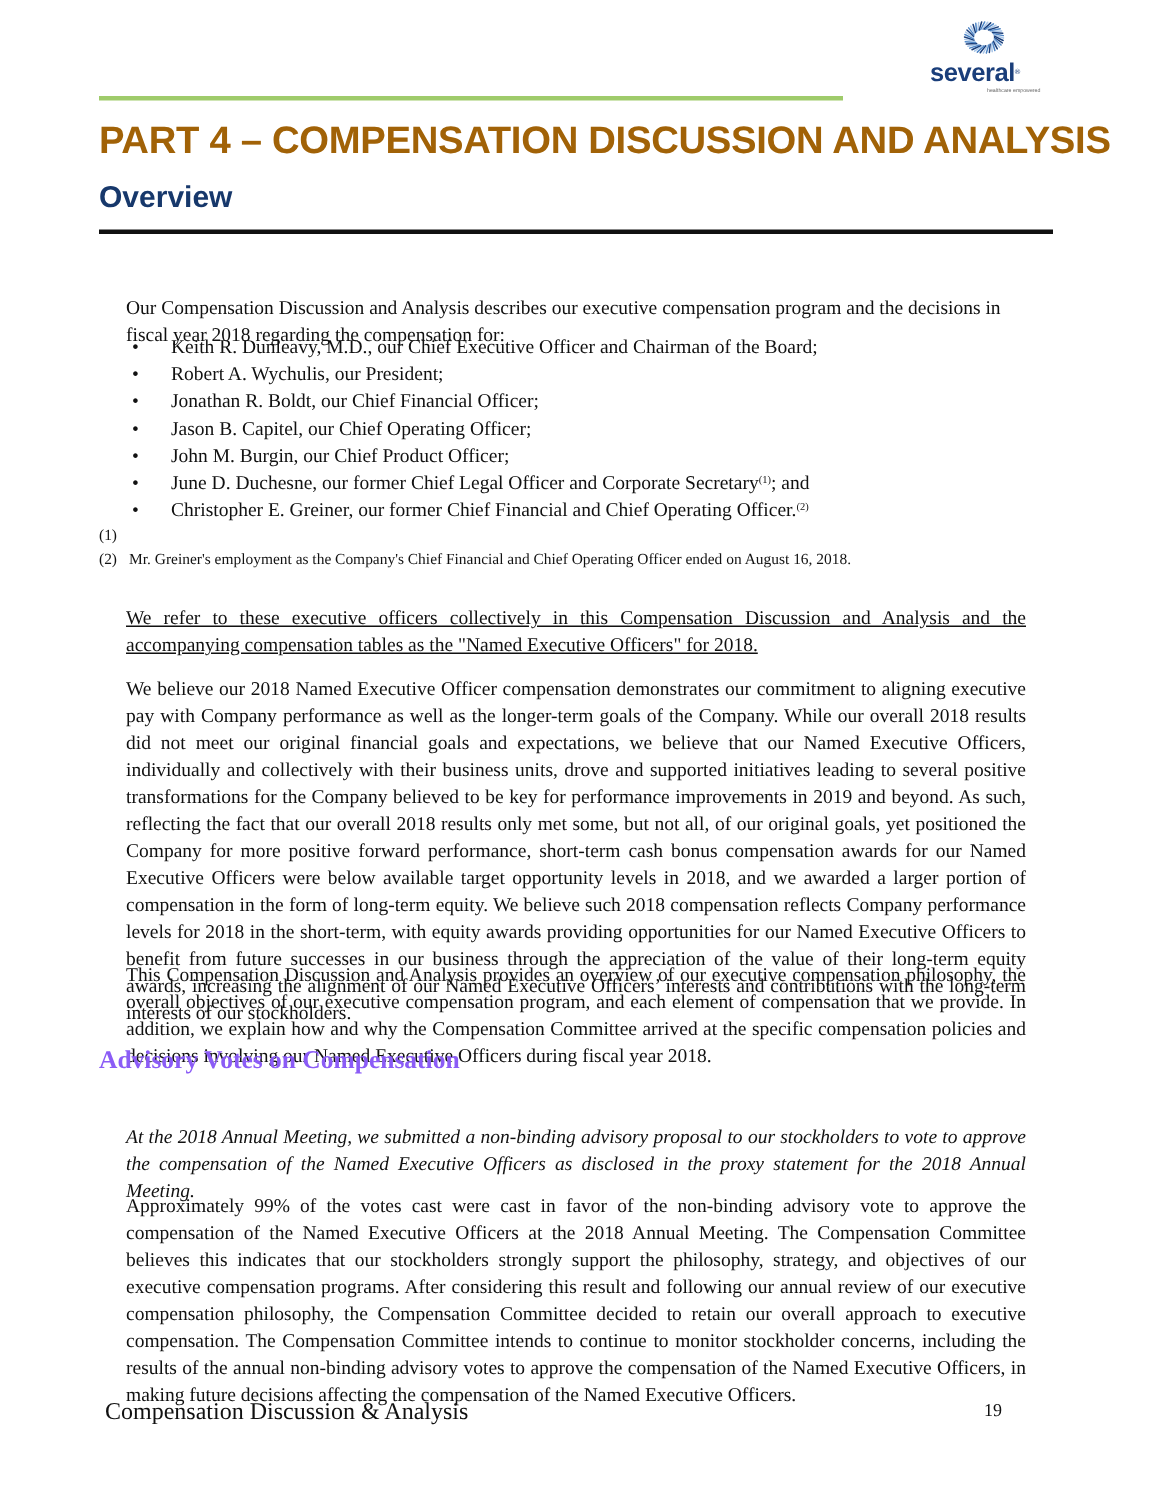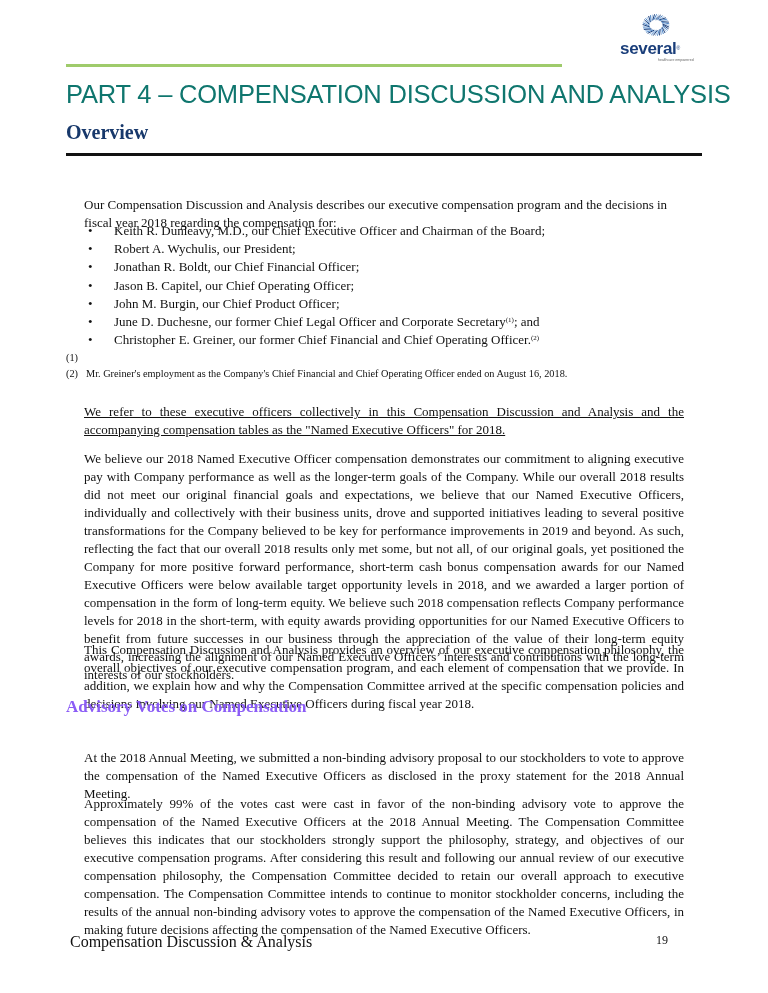--- a/index.html
+++ b/index.html
@@ -6,42 +6,42 @@
   body { width: 768px; height: 993px; position: relative; overflow: hidden; font-family: "Liberation Serif", serif; color: #111; }
   .page { position: absolute; left: 0; top: 0; width: 768px; height: 993px; }
 
   .logo { position: absolute; left: 618px; top: 10px; width: 76px; height: 56px; }
   .logo-ring { position: absolute; left: 20px; top: 0px; width: 36px; height: 30px; }
   .logo-word { position: absolute; left: 2px; top: 30px; font-family: "Liberation Sans", sans-serif; font-weight: bold; font-size: 17px; color: #1a3e7a; letter-spacing: -0.3px; line-height: 17px; }
   .logo-word .reg { font-size: 5px; vertical-align: top; font-weight: normal; }
   .logo-tag { position: absolute; left: 40px; top: 48px; font-family: "Liberation Sans", sans-serif; font-size: 3.5px; color: #666; white-space: nowrap; }
 
   .green-rule { position: absolute; left: 66px; top: 64px; width: 496px; height: 3px; background: #9fcb6b; }
-  .part-title { position: absolute; left: 66px; top: 80px; font-family: "Liberation Sans", sans-serif; font-weight: normal; font-size: 25.5px; color: #0f766e; white-space: nowrap; letter-spacing: -0.2px; }
-  .section-title { position: absolute; left: 66px; top: 121px; font-family: Liberation Serif, serif; font-weight: bold; font-size: 20px; color: #17386b; }
+  .part-title { position: absolute; left: 66px; top: 80px; font-family: "Liberation Sans", sans-serif; font-weight: bold; font-size: 25.5px; color: #a16207; white-space: nowrap; letter-spacing: -0.2px; }
+  .section-title { position: absolute; left: 66px; top: 121px; font-family: Liberation Sans, sans-serif; font-weight: bold; font-size: 20px; color: #17386b; }
   .black-rule { position: absolute; left: 66px; top: 153px; width: 636px; height: 3px; background: #111; }
 
   .body-text { position: absolute; left: 66px; width: 636px; font-size: 13px; line-height: 18px; text-align: justify; }
   .body-text p { margin: 18px; }
   .p-intro { top: 178px; text-align: left; }
 
   .bullets { position: absolute; left: 88px; top: 222px; width: 600px; font-size: 13px; line-height: 18.2px; margin: 0; padding: 0; list-style: none; }
   .bullets li { position: relative; padding-left: 26px; }
   .bullets .dot { position: absolute; left: 0; top: 0; }
   sup { font-size: 7px; vertical-align: top; position: relative; top: -2px; }
 
   .notes { position: absolute; left: 66px; top: 350px; width: 636px; font-size: 10.3px; line-height: 16px; }
   .notes .n { display: flex; }
   .notes .num { width: 20px; flex: none; }
 
   .p-refer { top: 385px; text-decoration: underline; }
   .p-believe { top: 432px; }
   .p-this { top: 623px; }
   .h2 { position: absolute; left: 66px; top: 697px; font-family: "Liberation Serif", serif; font-weight: bold; font-size: 17px; color: #8b5cf6; }
-  .p-annual { top: 731px; }
+  .p-annual { top: 731px; font-style: italic; }
   .p-approx { top: 777px; }
 
   .footer-left { position: absolute; left: 70px; top: 933px; font-size: 16px; }
   .footer-right { position: absolute; right: 100px; top: 933px; font-size: 12px; }
 </style>
 </head>
 <body>
 
 <div class="page">
 

